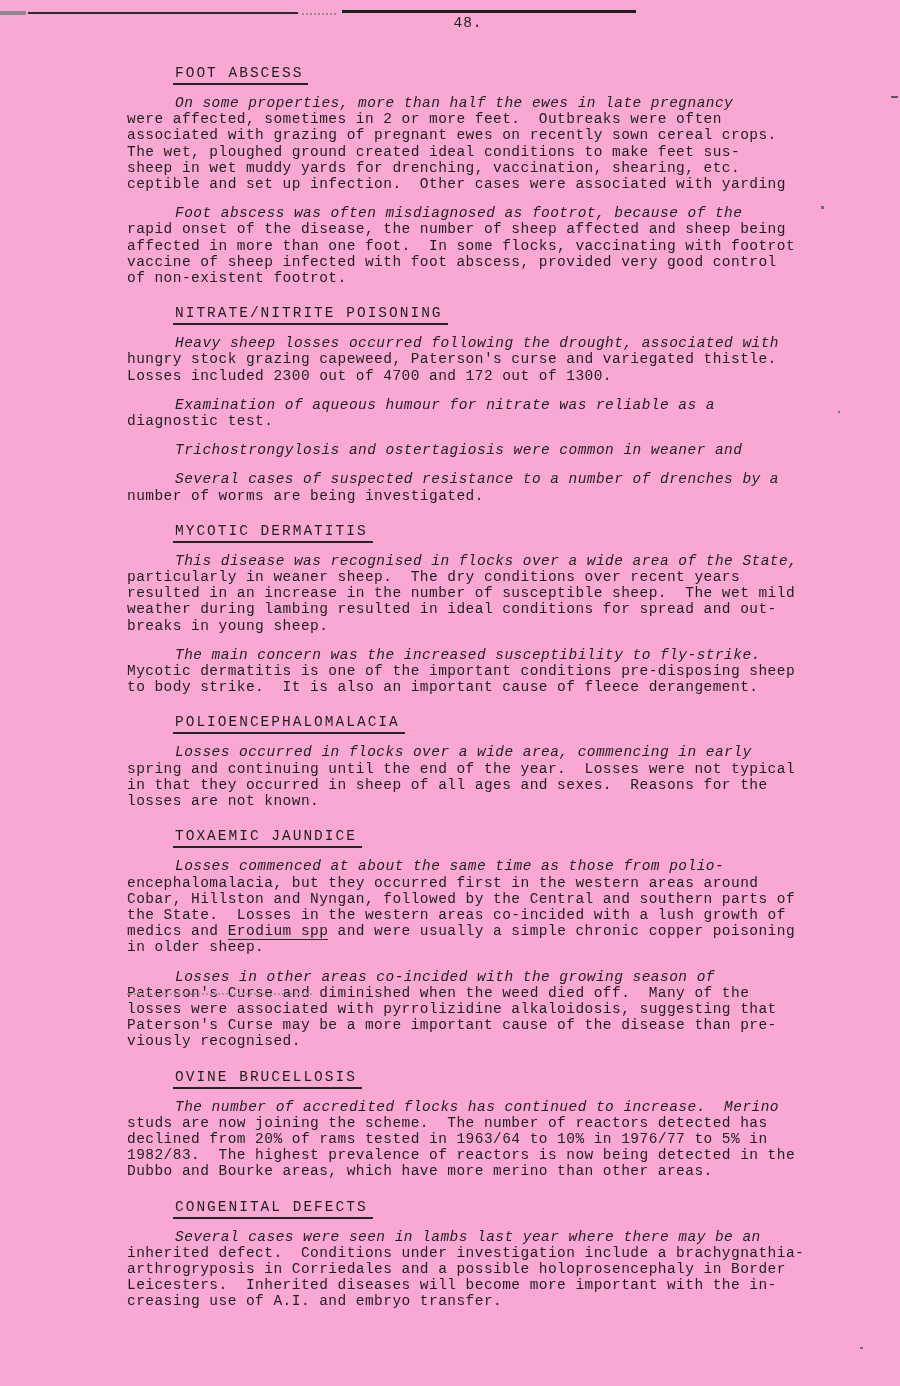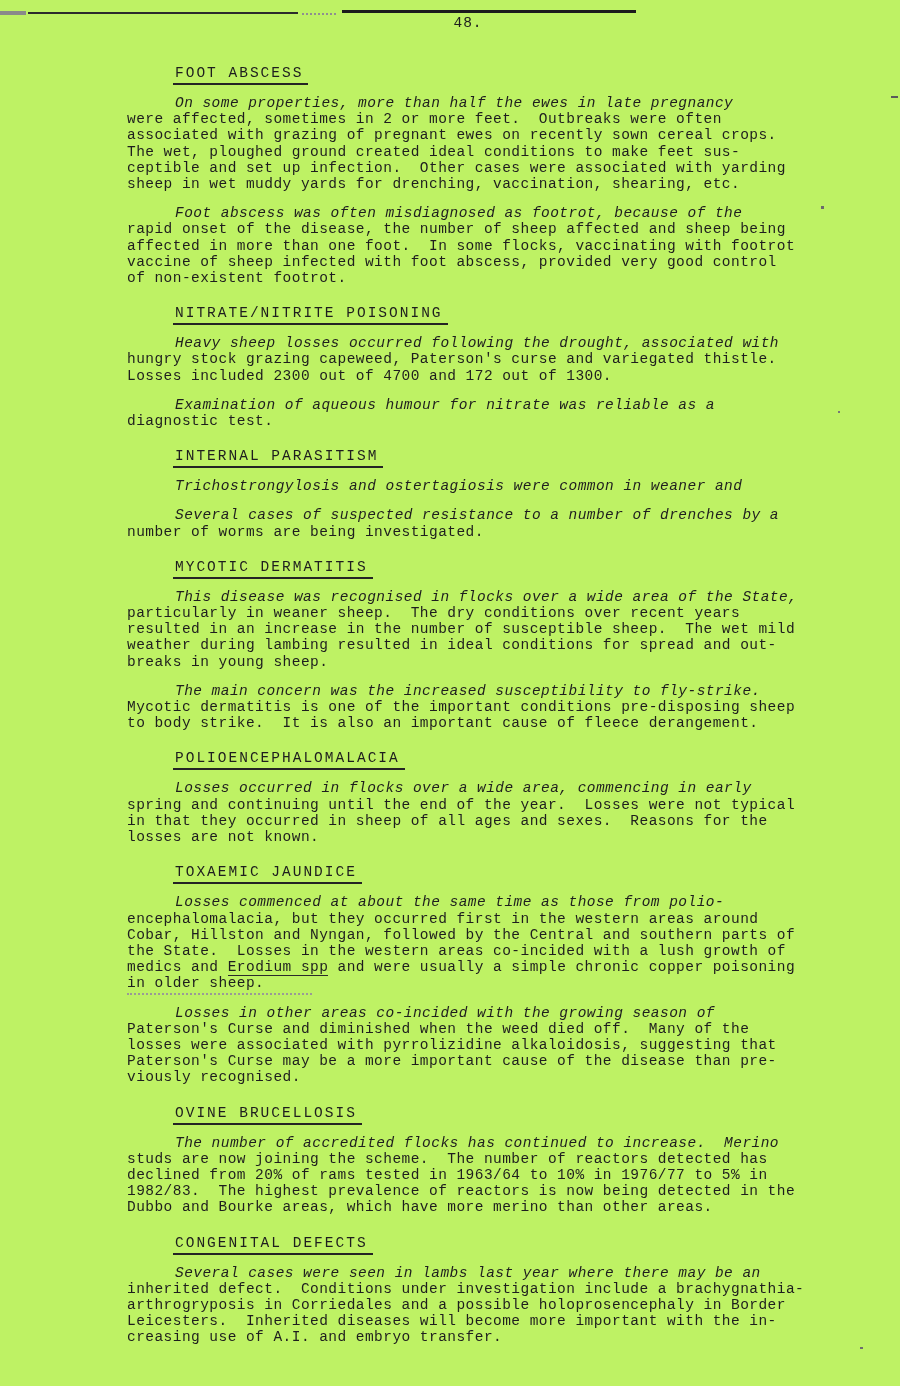--- a/index.html
+++ b/index.html
@@ -1,20 +1,20 @@
 <!DOCTYPE html>
 <html><head>
 <meta charset="utf-8">
 <style>
   html,body { margin:0; padding:0; background:#e8e8e4; }
   .page {
     position:relative;
     width:900px; height:1386px;
     margin:0 auto;
-    background:#bef264;
+    background:#f9a8d4;
     color:#1e1e1e;
     font-family:"Liberation Mono","DejaVu Sans Mono",monospace;
     overflow:hidden;
     box-shadow:0 0 6px rgba(0,0,0,.25);
   }
   .page-number {
     padding-top:15px;
     text-align:center;
     font-size:14.5px;
     line-height:17px;
@@ -67,41 +67,40 @@
     <span>48.</span>
   </div>
 
   <div class="content">
       <div class="heading"><span class="ht">FOOT ABSCESS</span></div>
       <div class="para">
         <div class="line">On some properties, more than half the ewes in late pregnancy</div>
         <div class="line">were affected, sometimes in 2 or more feet.  Outbreaks were often</div>
         <div class="line">associated with grazing of pregnant ewes on recently sown cereal crops.</div>
         <div class="line">The wet, ploughed ground created ideal conditions to make feet sus-</div>
+        <div class="line">sheep in wet muddy yards for drenching, vaccination, shearing, etc.</div>
         <div class="line">ceptible and set up infection.  Other cases were associated with yarding</div>
-        <div class="line">sheep in wet muddy yards for drenching, vaccination, shearing, etc.</div>
       </div>
       <div class="para">
         <div class="line">Foot abscess was often misdiagnosed as footrot, because of the</div>
         <div class="line">rapid onset of the disease, the number of sheep affected and sheep being</div>
         <div class="line">affected in more than one foot.  In some flocks, vaccinating with footrot</div>
         <div class="line">vaccine of sheep infected with foot abscess, provided very good control</div>
         <div class="line">of non-existent footrot.</div>
       </div>
       <div class="heading"><span class="ht">NITRATE/NITRITE POISONING</span></div>
       <div class="para">
         <div class="line">Heavy sheep losses occurred following the drought, associated with</div>
         <div class="line">hungry stock grazing capeweed, Paterson's curse and variegated thistle.</div>
         <div class="line">Losses included 2300 out of 4700 and 172 out of 1300.</div>
       </div>
       <div class="para">
         <div class="line">Examination of aqueous humour for nitrate was reliable as a</div>
         <div class="line">diagnostic test.</div>
       </div>
-      <div class="heading"><span class="ht">INTERNAL PARASITISM</span></div>
       <div class="para">
         <div class="line">Trichostrongylosis and ostertagiosis were common in weaner and</div>
       </div>
       <div class="para">
         <div class="line">Several cases of suspected resistance to a number of drenches by a</div>
         <div class="line">number of worms are being investigated.</div>
       </div>
       <div class="heading"><span class="ht">MYCOTIC DERMATITIS</span></div>
       <div class="para">
         <div class="line">This disease was recognised in flocks over a wide area of the State,</div>

